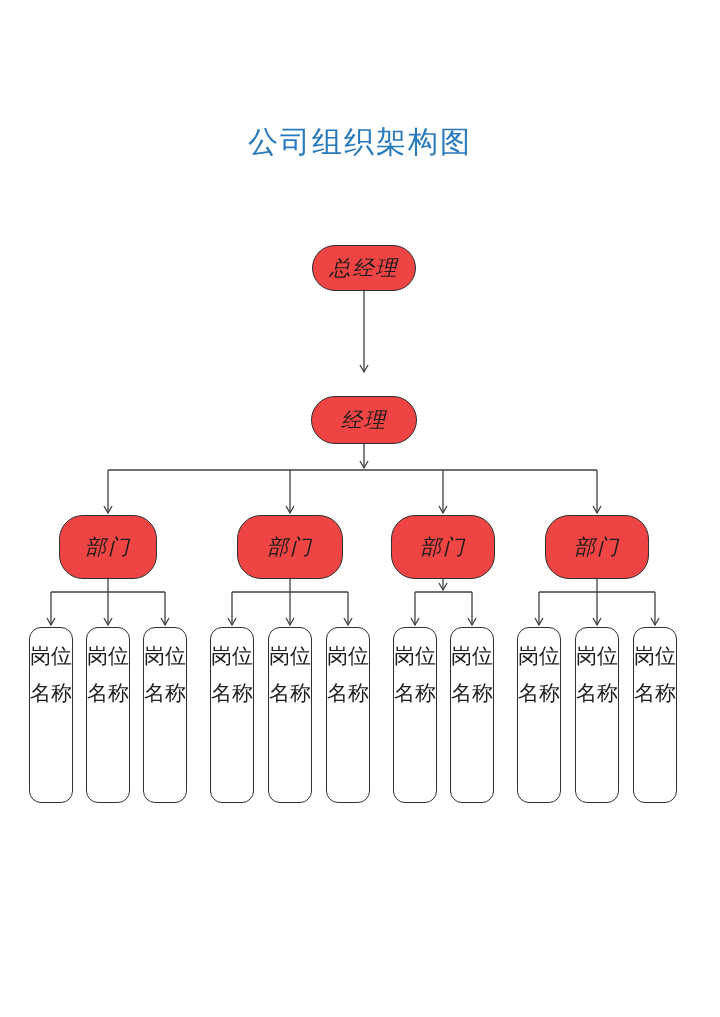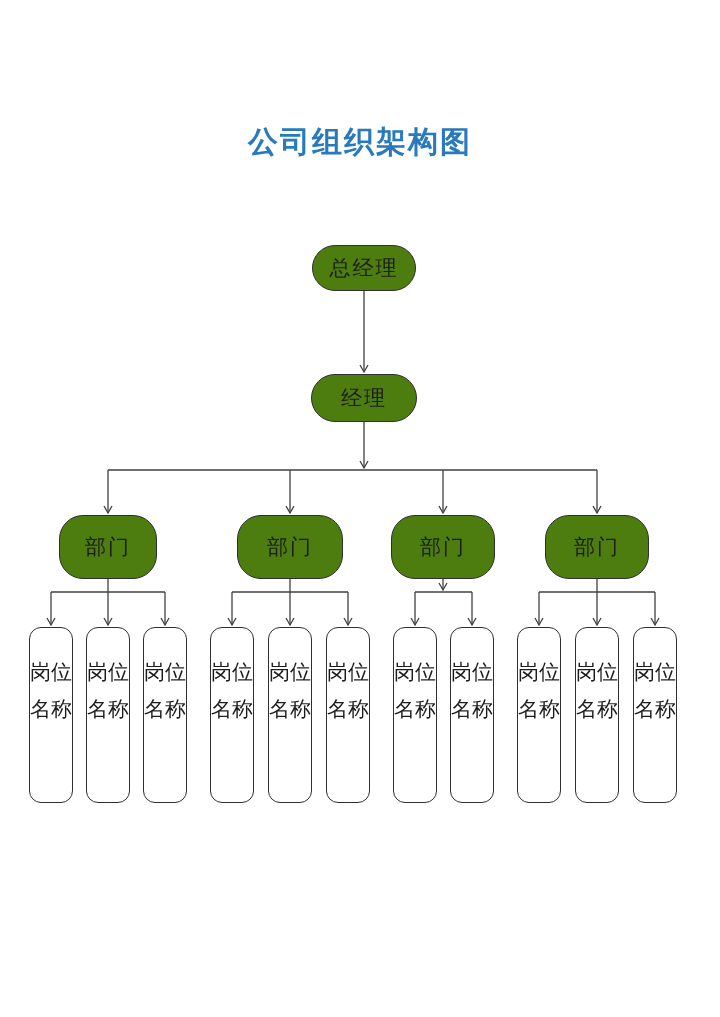--- a/index.html
+++ b/index.html
@@ -19,62 +19,63 @@
   }
   .chart-title {
     position: absolute;
     left: 0;
     top: 122px;
     width: 720px;
     text-align: center;
     font-size: 30px;
     letter-spacing: 2px;
     color: #2979BD;
-    font-weight: 700;
+    font-weight: 400;
   }
   svg.connectors {
     position: absolute;
     left: 0;
     top: 0;
     width: 720px;
     height: 1017px;
   }
   .node {
     position: absolute;
-    background: #4d7c0f;
+    background: #ef4444;
     border: 1.6px solid #2f2f2f;
     border-radius: 24px;
     display: flex;
     align-items: center;
     justify-content: center;
     font-size: 21px;
     letter-spacing: 2px;
     color: #1c1c1c;
     box-sizing: border-box;
+    font-style: italic;
   }
   .node-root    { left: 312px; top: 245px; width: 104px; height: 46px; }
-  .node-manager { left: 311px; top: 374px; width: 106px; height: 48px; }
+  .node-manager { left: 311px; top: 396px; width: 106px; height: 48px; }
   .node-dept    { top: 515px; height: 64px; }
   .dept-1 { left: 59px;  width: 98px;  }
   .dept-2 { left: 237px; width: 106px; }
   .dept-3 { left: 391px; width: 104px; }
   .dept-4 { left: 545px; width: 104px; }
   .node-pos {
     position: absolute;
     top: 627px;
     width: 44px;
     height: 176px;
     background: #ffffff;
     border: 1.6px solid #2f2f2f;
     border-radius: 12px;
     box-sizing: border-box;
     font-size: 21px;
     line-height: 37px;
     text-align: center;
-    padding-top: 26px;
+    padding-top: 10px;
     color: #1c1c1c;
     letter-spacing: 0;
     word-break: break-all;
     display: block;
   }
   .p-1-1 { left: 29px; }  .p-1-2 { left: 86px; }  .p-1-3 { left: 143px; }
   .p-2-1 { left: 210px; } .p-2-2 { left: 268px; } .p-2-3 { left: 326px; }
   .p-3-1 { left: 393px; } .p-3-2 { left: 450px; }
   .p-4-1 { left: 517px; } .p-4-2 { left: 575px; } .p-4-3 { left: 633px; }
 </style>

